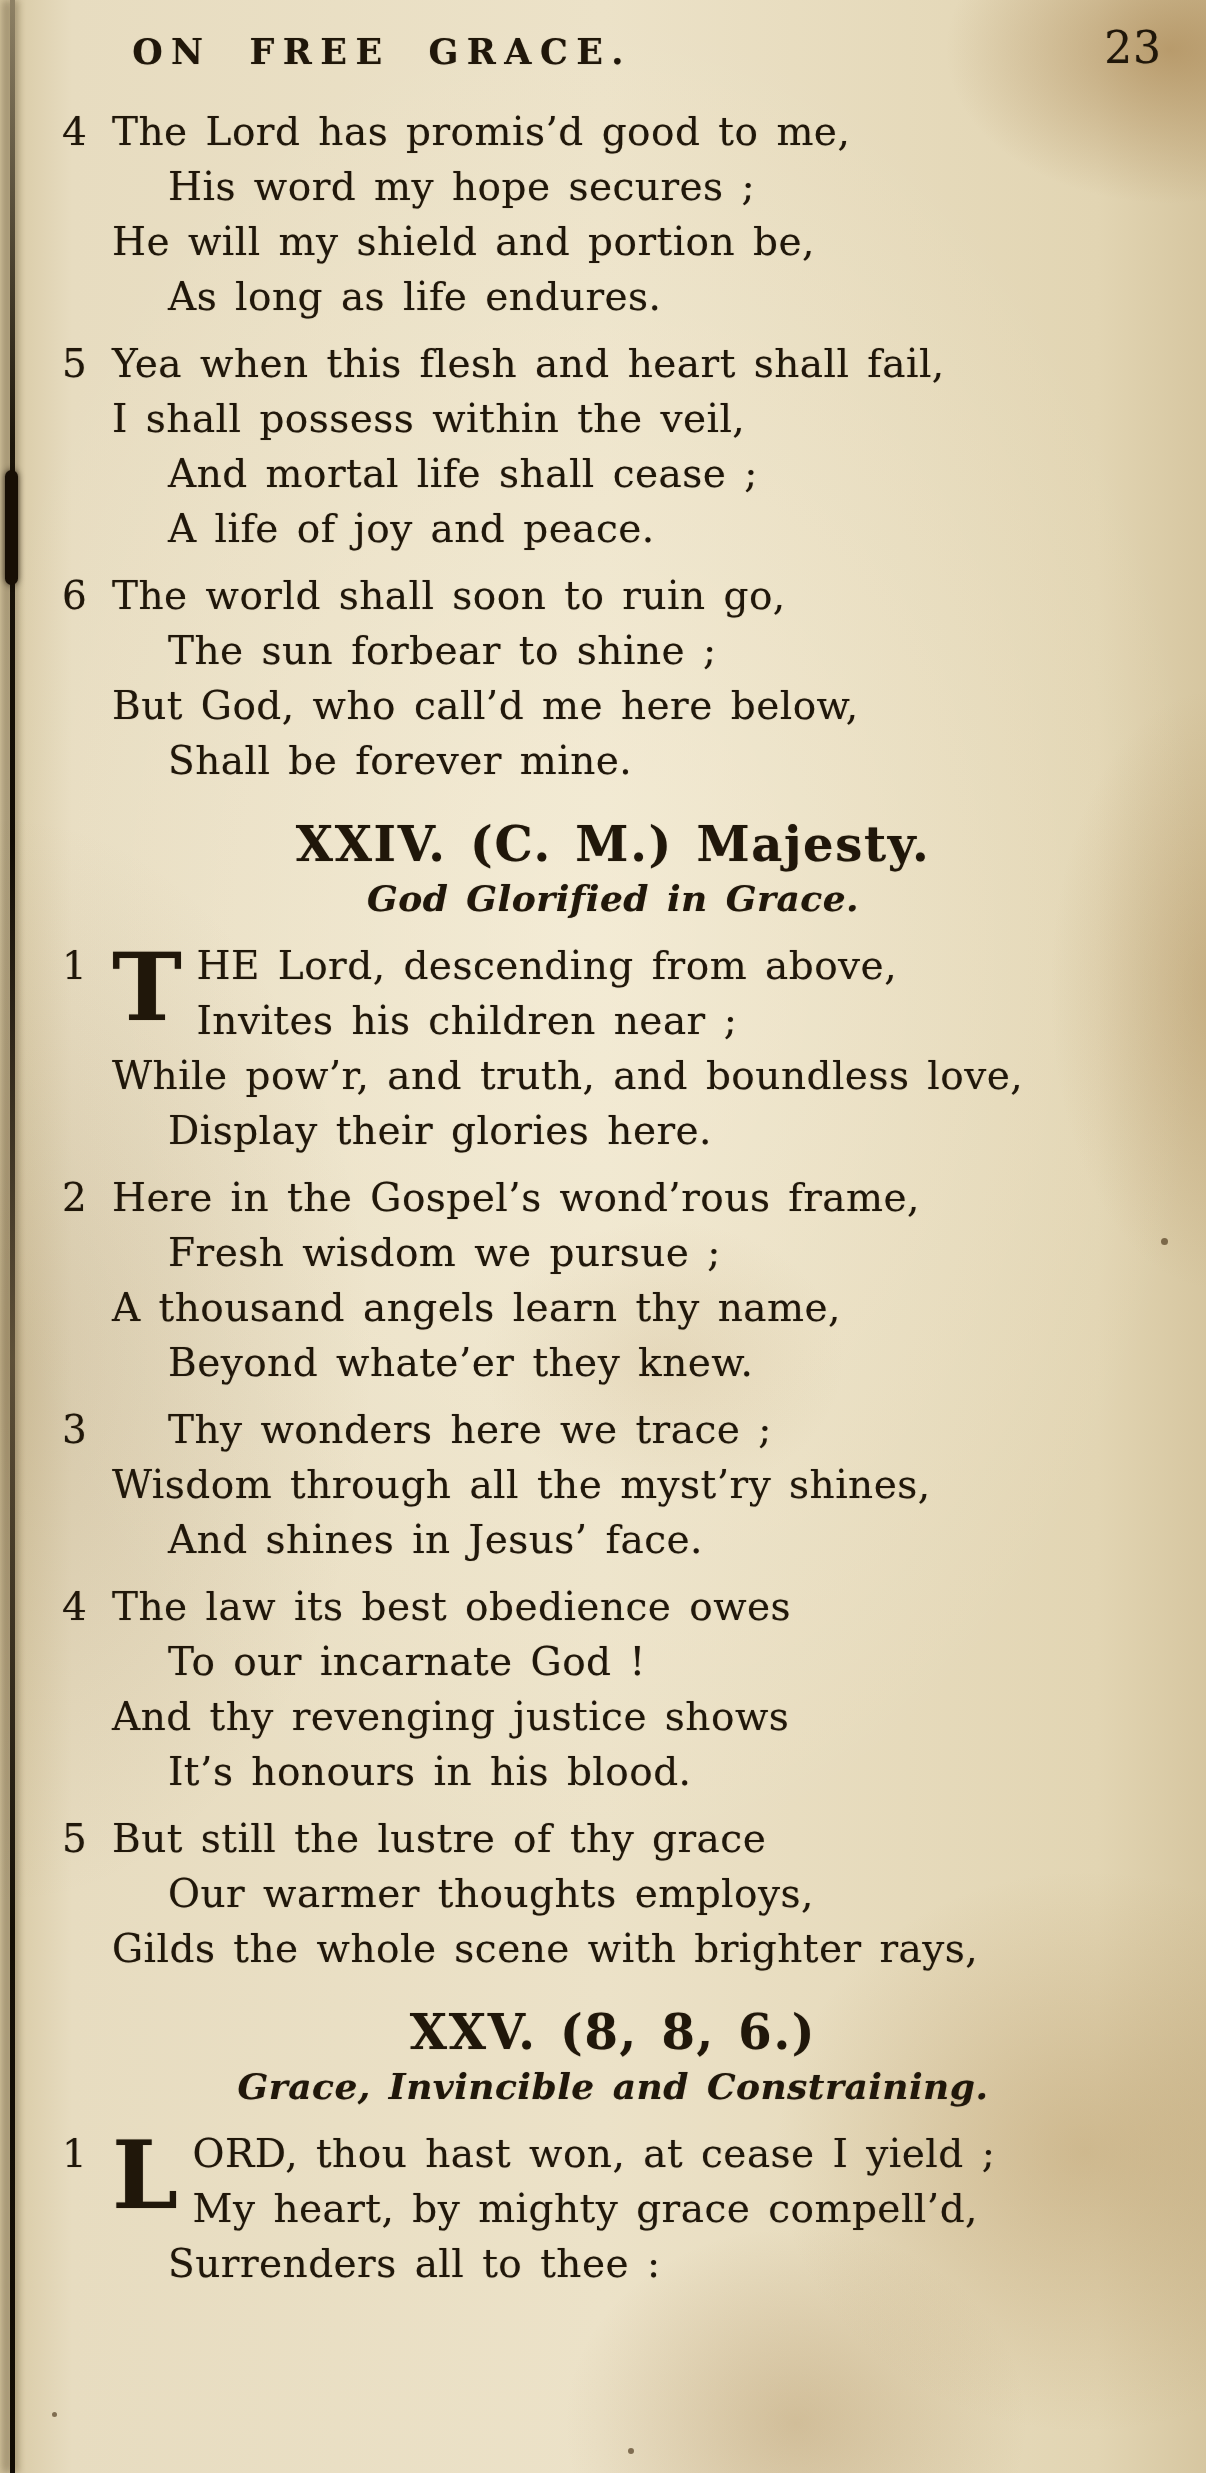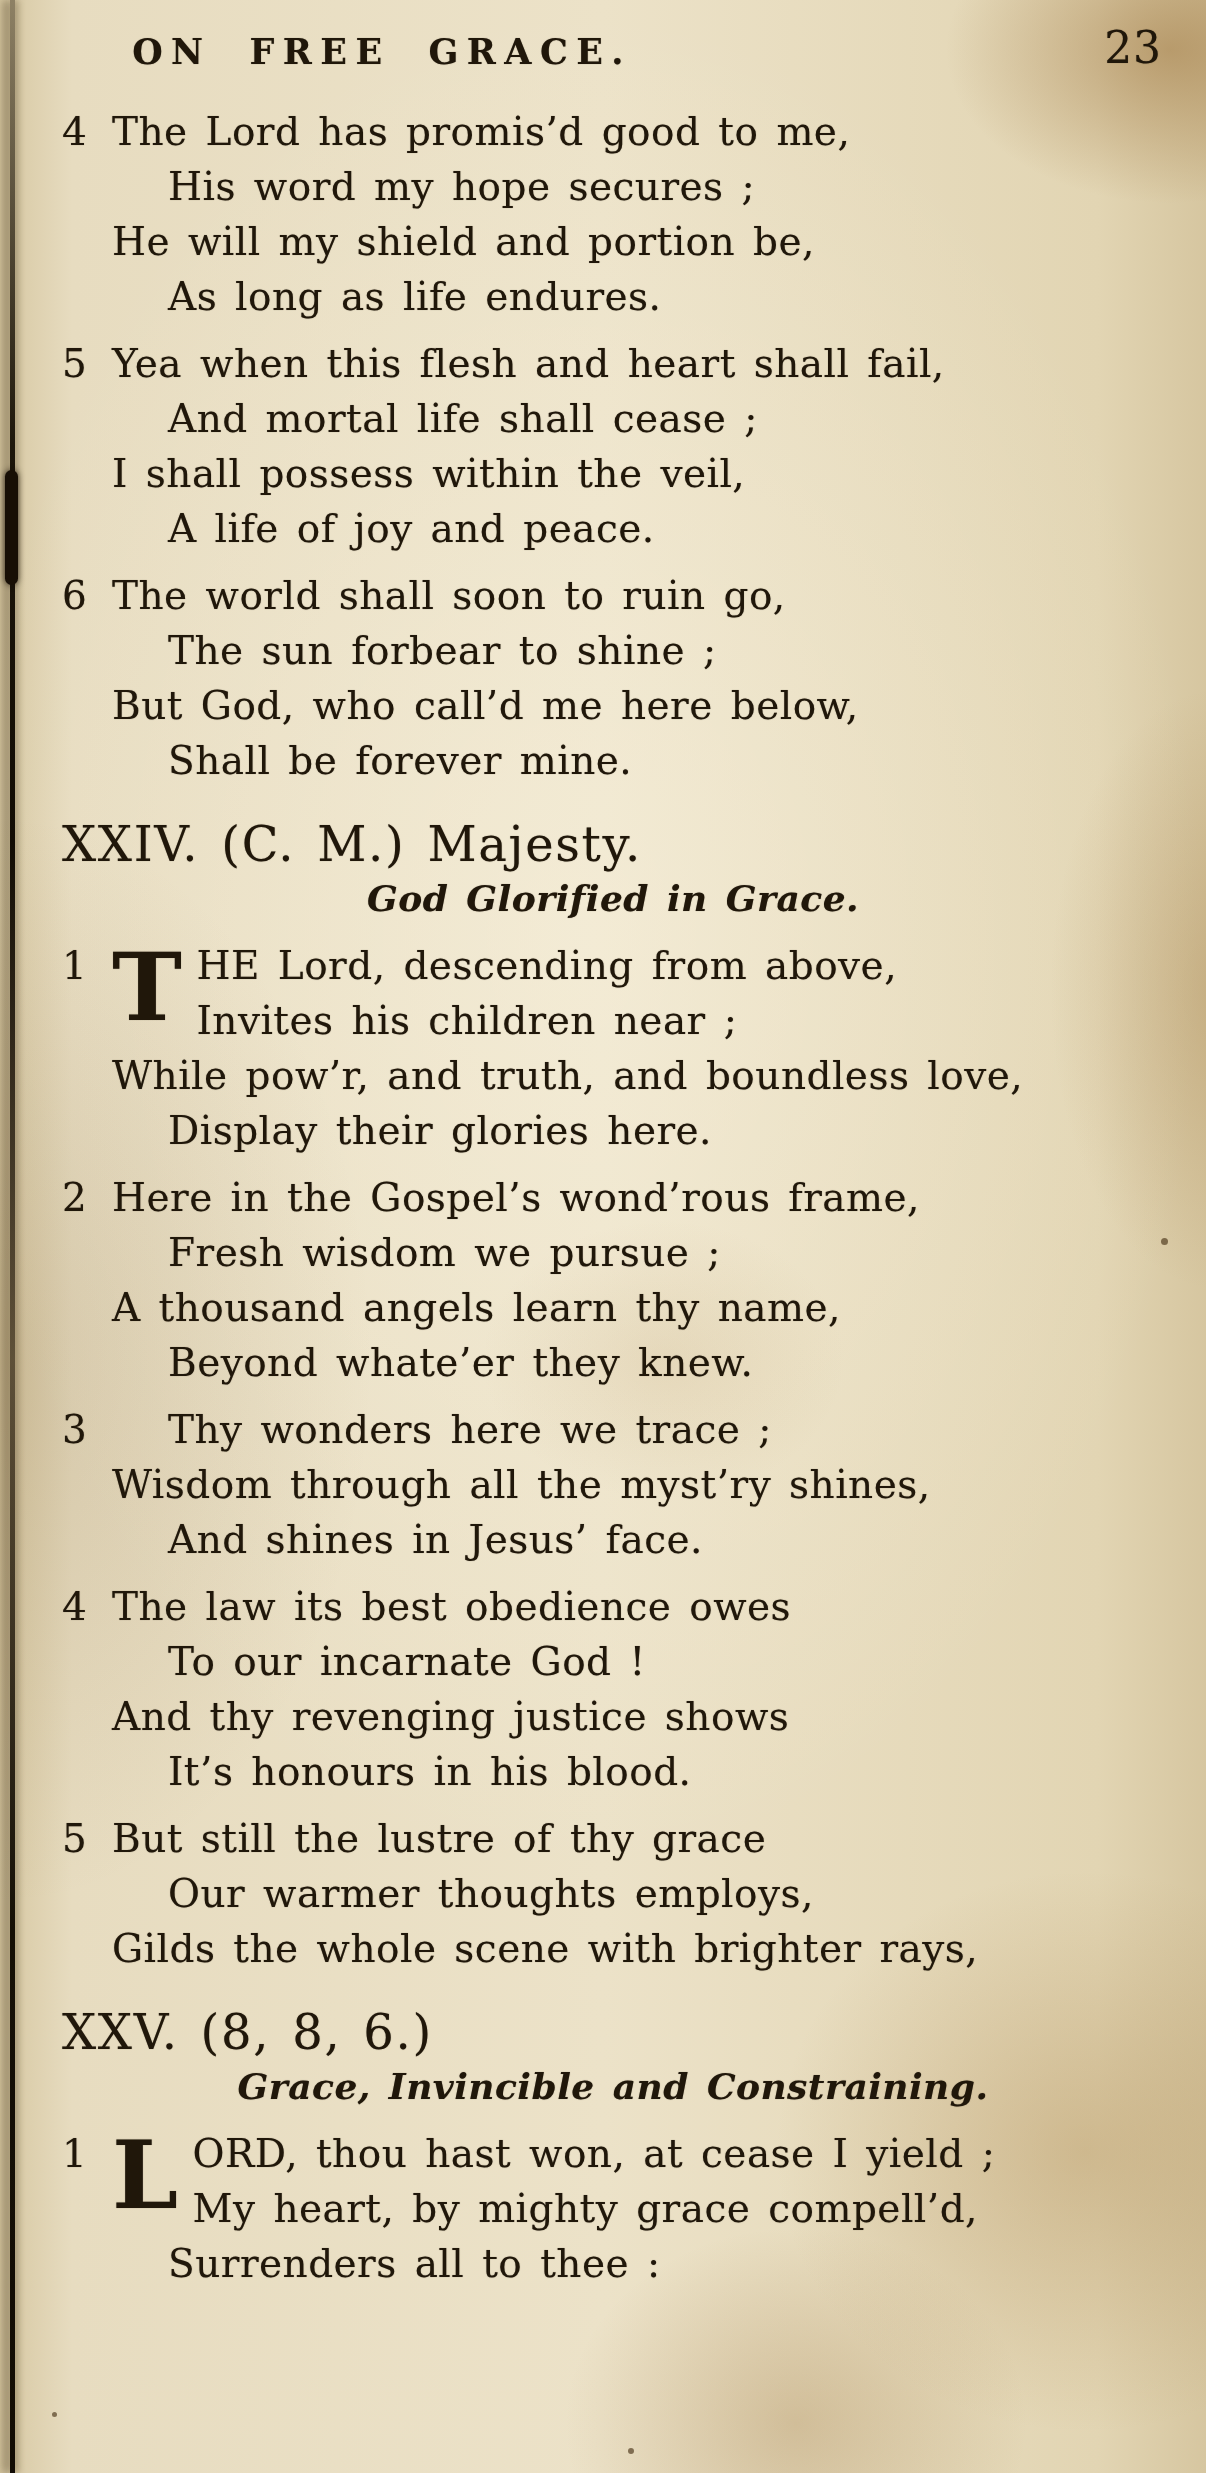--- a/index.html
+++ b/index.html
@@ -53,22 +53,22 @@
     font-weight: bold; font-size: 35px; letter-spacing: 0.24em; word-spacing: 0.5em;
   }
   .folio { position: absolute; right: 2px; top: -4px; font-size: 44px; letter-spacing: 0.02em; }
 
   .verse { position: relative; margin: 0 0 12px 50px; }
   .vnum { position: absolute; left: -50px; top: 0; }
   .line { min-height: 55px; }
   .line.indent { padding-left: 56px; }
 
   .hymn-heading {
-    margin: 28px 0 2px; 
-    font-size: 48px; line-height: 56px; font-weight: normal; letter-spacing: 0.035em;
+    margin: 28px 0 2px; text-align: center;
+    font-size: 48px; line-height: 56px; font-weight: bold; letter-spacing: 0.035em;
   }
   .hymn-subtitle {
     text-align: center; font-style: italic; font-weight: bold;
     font-size: 36px; line-height: 48px; margin: 0 0 16px;
   }
 
   .dropcap {
     float: left; font-weight: bold;
     font-size: 94px; line-height: 92px; height: 102px;
     margin: 3px 14px 0 0;
@@ -94,22 +94,22 @@
       <div class="verse">
         <span class="vnum">4</span>
         <div class="line">The Lord has promis’d good to me,</div>
         <div class="line indent">His word my hope secures ;</div>
         <div class="line">He will my shield and portion be,</div>
         <div class="line indent">As long as life endures.</div>
       </div>
       <div class="verse">
         <span class="vnum">5</span>
         <div class="line">Yea when this flesh and heart shall fail,</div>
+        <div class="line">I shall possess within the veil,</div>
         <div class="line indent">And mortal life shall cease ;</div>
-        <div class="line">I shall possess within the veil,</div>
         <div class="line indent">A life of joy and peace.</div>
       </div>
       <div class="verse">
         <span class="vnum">6</span>
         <div class="line">The world shall soon to ruin go,</div>
         <div class="line indent">The sun forbear to shine ;</div>
         <div class="line">But God, who call’d me here below,</div>
         <div class="line indent">Shall be forever mine.</div>
       </div>
     </section>

